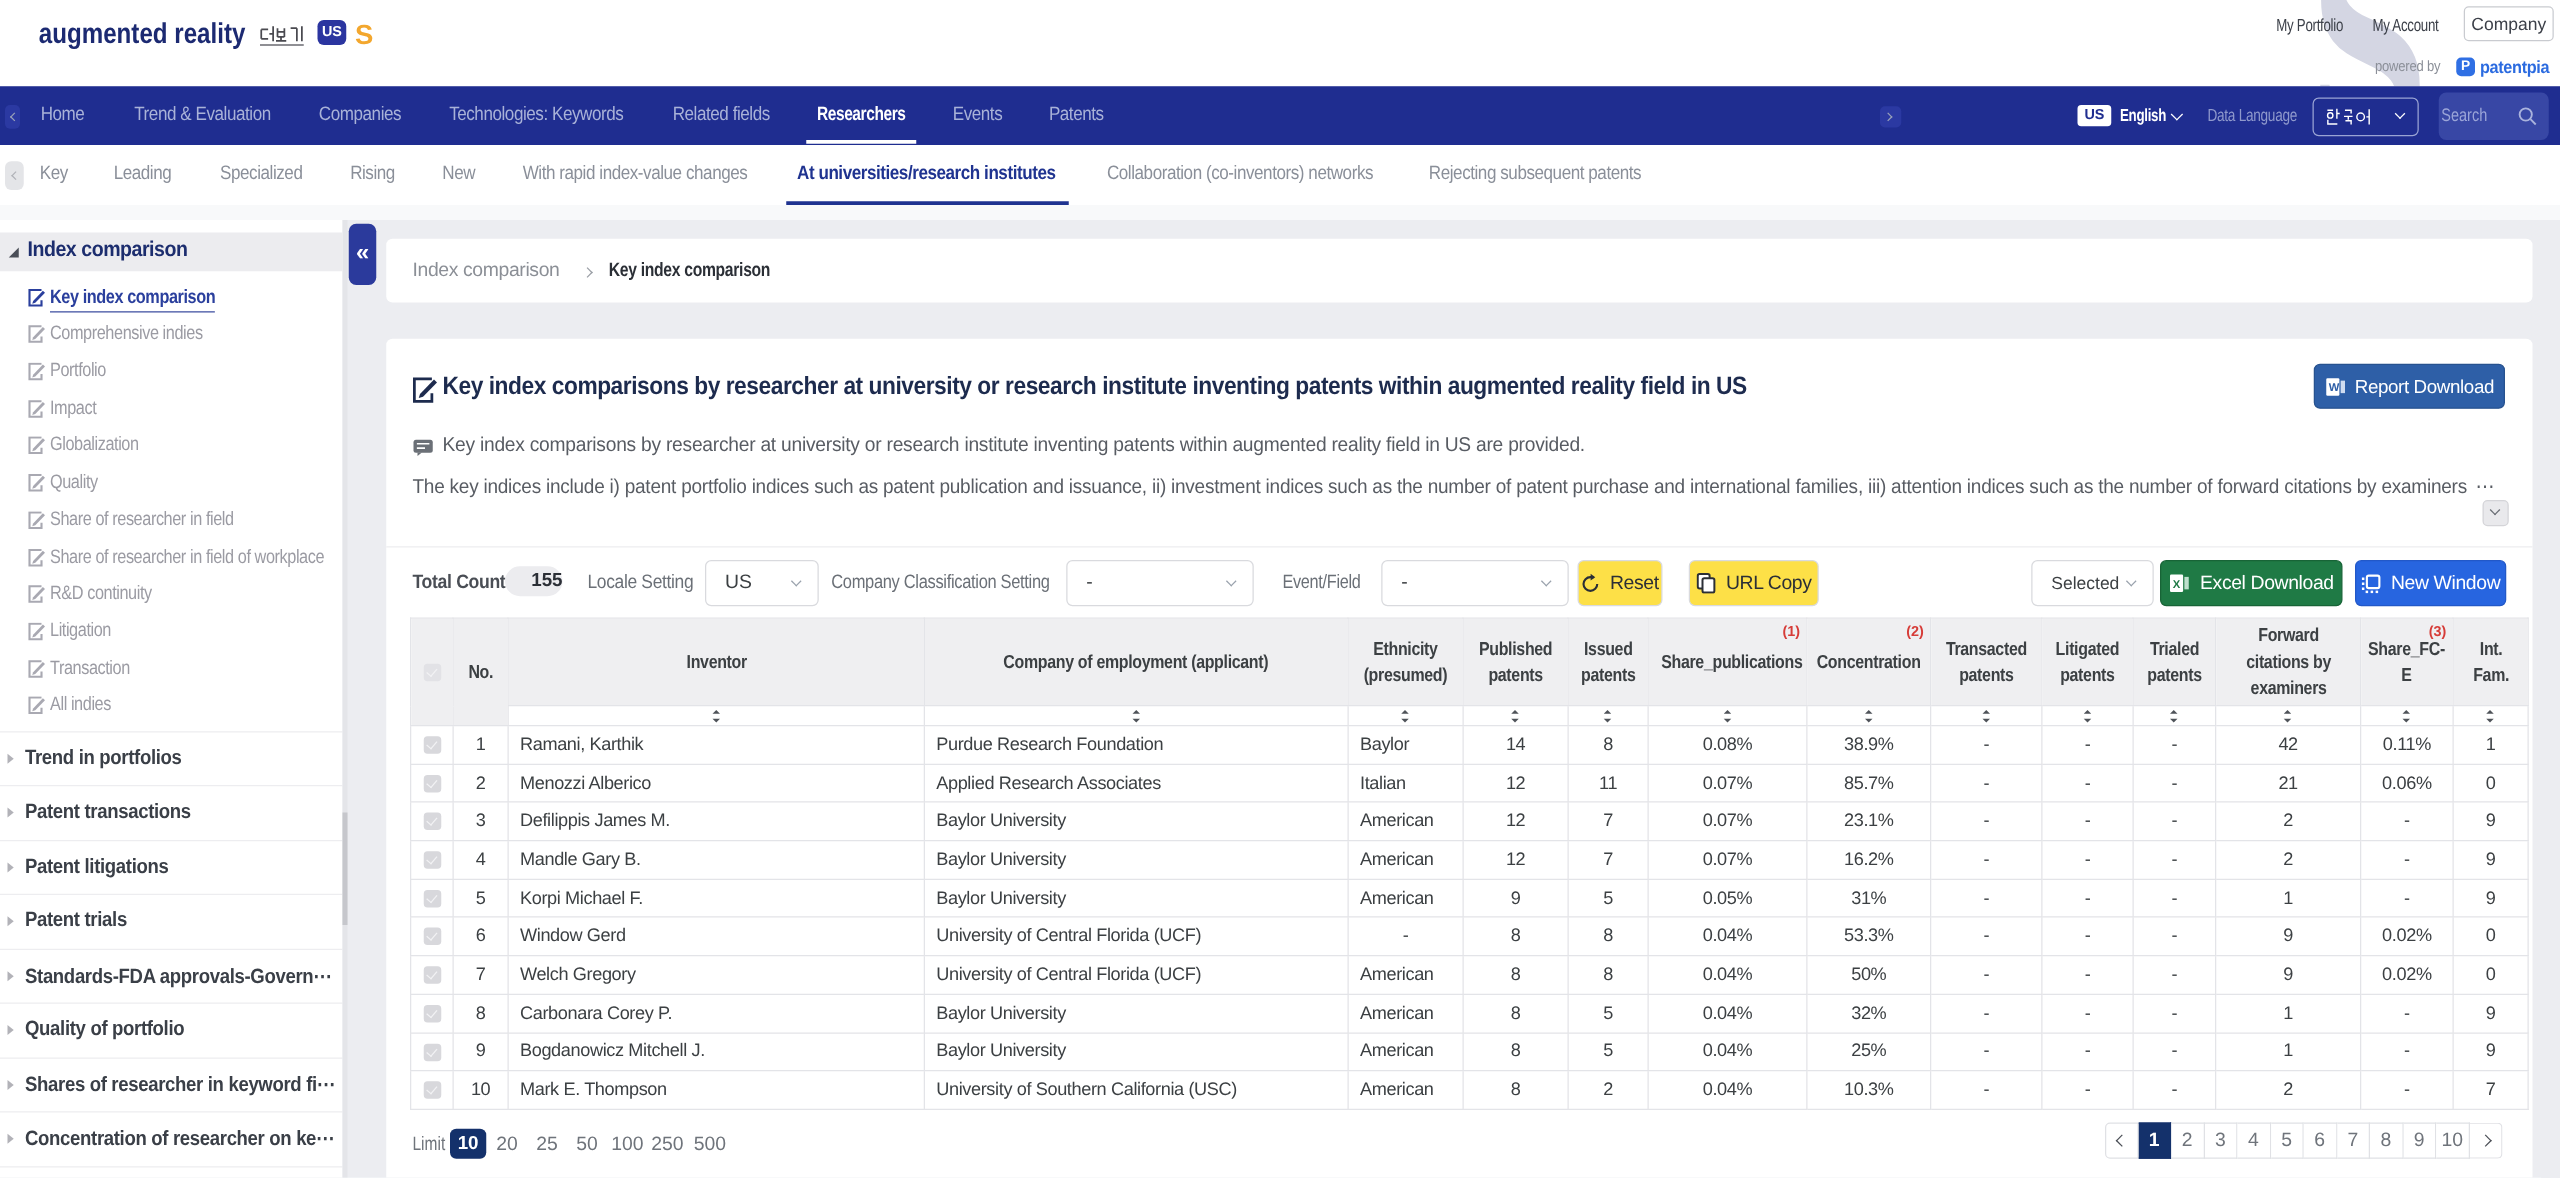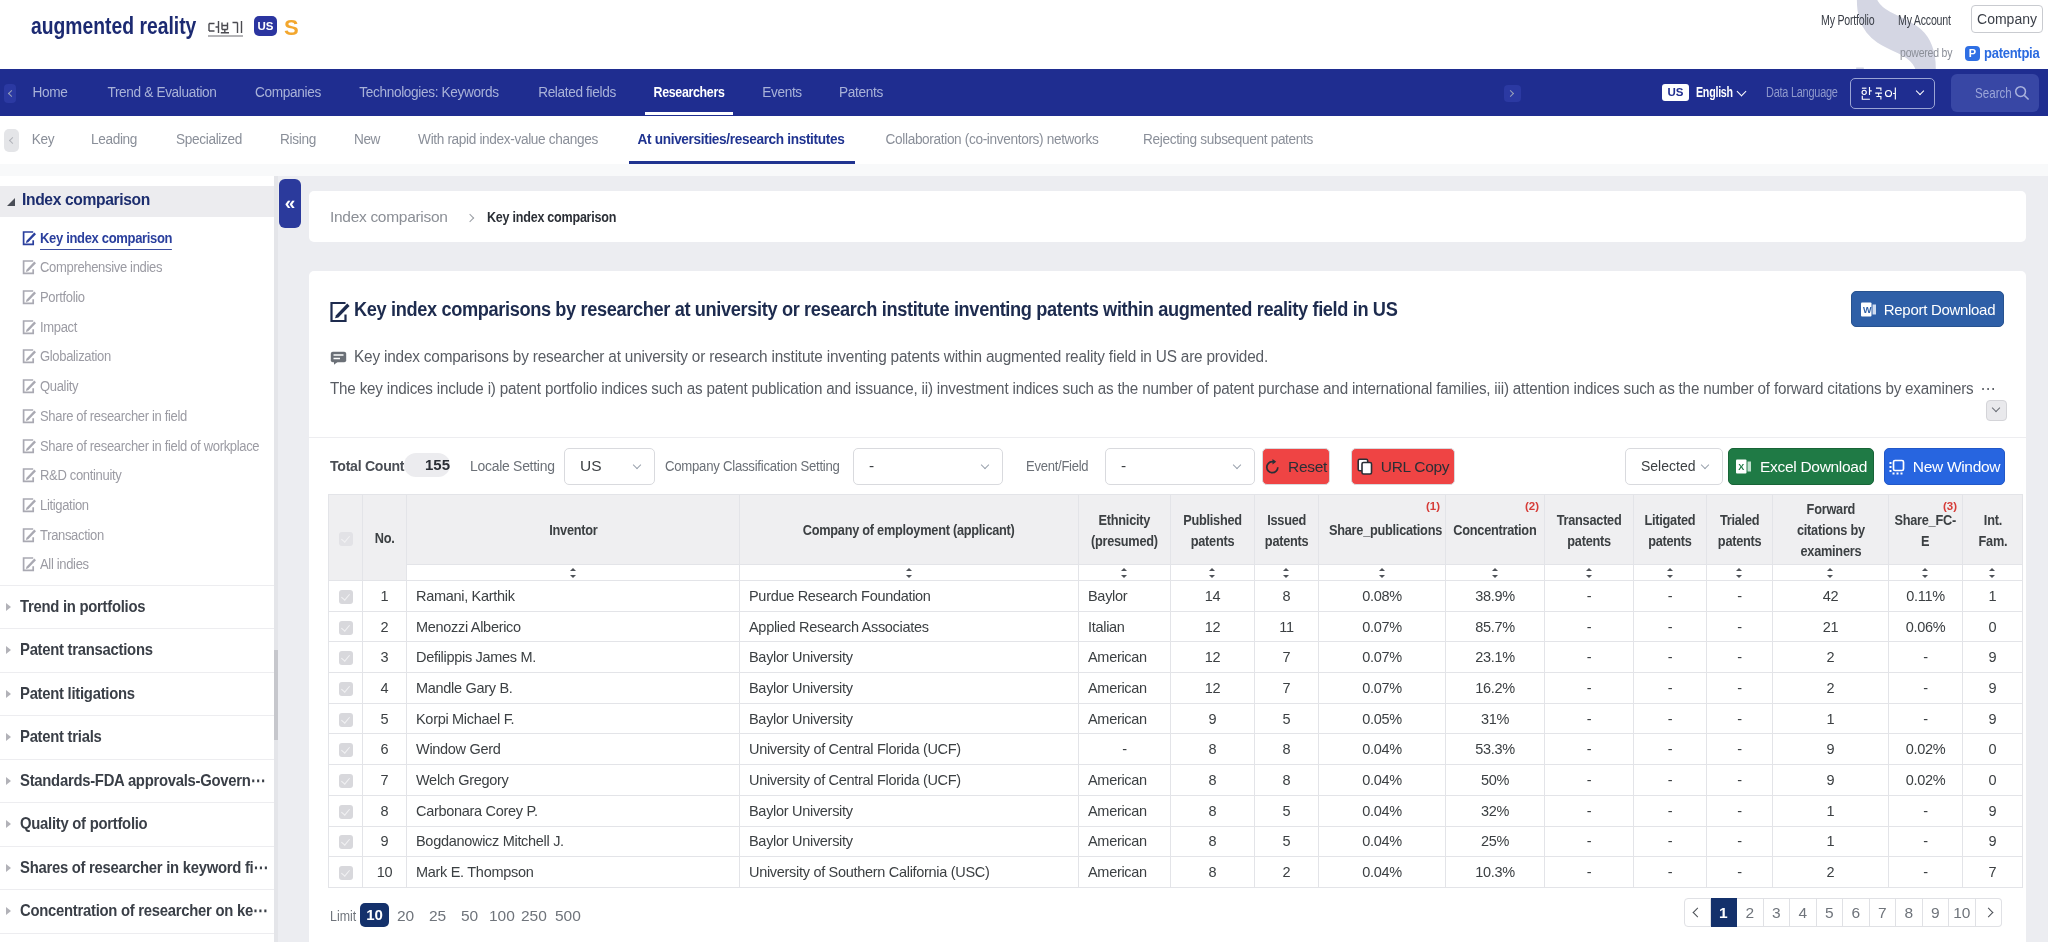--- a/index.html
+++ b/index.html
@@ -19,21 +19,21 @@
 #nav { position:absolute; left:0; top:69px; width:2048px; height:47px; background:#1f2d90; }
 .nc { position:absolute; top:0; height:47px; line-height:45px; font-size:15.5px; letter-spacing:-0.4px; color:#a9b2d8; white-space:nowrap; transform:translateX(-50%) scaleX(0.88); }
 .nc.on { color:#fff; font-weight:bold; transform:translateX(-50%) scaleX(0.80); }
 #nuline { position:absolute; left:645px; top:43px; width:88px; height:3px; background:#fff; }
 #navback { position:absolute; left:4px; top:84px; width:12px; height:19px; background:#2b39a2; border-radius:4px; z-index:5;}
 #navfwd { position:absolute; left:1504px; top:85px; width:17px; height:17px; background:#2b39a2; border-radius:4px; z-index:5;}
 #nav-us { position:absolute; left:1662px; top:84px; width:27px; height:17px; background:#fff; border-radius:3px; color:#202e90; font-weight:bold; font-size:11.5px; text-align:center; line-height:17px; z-index:5;}
 #nav-eng { position:absolute; left:1696px; top:84px; color:#fff; font-weight:bold; font-size:14px; letter-spacing:-0.3px; z-index:5; transform:scaleX(0.76); transform-origin:0 0;}
 #nav-datalang { position:absolute; left:1766px; top:84px; color:#8f99cc; font-size:14px; letter-spacing:-0.3px; z-index:5; transform:scaleX(0.78); transform-origin:0 0;}
 #nav-kr { position:absolute; left:1850px; top:78px; width:85px; height:31px; border:1px solid #9aa4d4; border-radius:5px; z-index:5; }
-#nav-search { position:absolute; left:1951px; top:74px; width:88px; height:38px; background:#3847a5; border-radius:6px; z-index:5; color:#9ba5d8; font-size:14.5px; line-height:38px; padding-left:24px;}
+#nav-search { position:absolute; left:1951px; top:74px; width:88px; height:38px; background:#3847a5; border-radius:6px; z-index:5; color:#9ba5d8; font-size:14.5px; line-height:38px; padding-left:2px;}
 
 #subnav { position:absolute; left:0; top:116px; width:2048px; height:48px; background:#fff; }
 .sc { position:absolute; top:0; height:48px; line-height:46px; font-size:15.5px; letter-spacing:-0.4px; color:#8a8f99; white-space:nowrap; transform:translateX(-50%) scaleX(0.88); }
 .sc.on { color:#1f3390; font-weight:bold; }
 #subuline { position:absolute; left:629px; top:45px; width:226px; height:3px; background:#1f3390; }
 #subback { position:absolute; left:4px; top:129px; width:15px; height:23px; background:#e4e5e8; border-radius:5px; z-index:5;}
 #strip { position:absolute; left:0; top:164px; width:2048px; height:12px; background:#f8f9fa; }
 
 #sidebar { position:absolute; left:0; top:176px; width:274px; height:766px; background:#fff; }
 #sb-scroll { position:absolute; left:274px; top:176px; width:4px; height:766px; background:#e4e5e9; }
@@ -56,21 +56,21 @@
 #cardtitle { position:absolute; left:45px; top:27px; font-size:20px; font-weight:bold; color:#1d2b4e; letter-spacing:-0.4px; white-space:nowrap; transform:scaleX(0.91); transform-origin:0 0;}
 #repbtn { position:absolute; left:1542px; top:20px; width:153px; height:36px; background:#2e5fa7; border:1px solid #27528f; border-radius:5px; color:#fff; font-size:15px; letter-spacing:-0.3px; display:flex; align-items:center; justify-content:center; gap:7px; }
 .desc { position:absolute; font-size:16px; color:#585c63; letter-spacing:-0.2px; white-space:nowrap; }
 #chevbtn { position:absolute; left:1677px; top:129px; width:21px; height:21px; background:#e9e9ec; border:1px solid #d4d4d8; border-radius:4px; }
 #tdiv { position:absolute; left:0px; top:166px; width:1717px; height:1px; background:#ededf0; }
 
 .tlabel { position:absolute; top:186px; font-size:15.5px; color:#6b7077; letter-spacing:-0.3px; white-space:nowrap;}
 .tsel { position:absolute; top:177px; height:37px; border:1px solid #d9dade; border-radius:5px; background:#fff; font-size:15.5px; color:#3c4043; }
 .tsel .v { position:absolute; left:15px; top:8px; }
 .tsel .ch { position:absolute; right:14px; top:13px; }
-.tbtn { position:absolute; top:177px; height:37px; border:1px solid #d9dade; border-radius:5px; background:#ef4444; font-size:15.5px; color:#2b2f36; letter-spacing:-0.3px; display:flex; align-items:center; justify-content:center; gap:8px; white-space:nowrap;}
+.tbtn { position:absolute; top:177px; height:37px; border:1px solid #d9dade; border-radius:5px; background:#fde047; font-size:15.5px; color:#2b2f36; letter-spacing:-0.3px; display:flex; align-items:center; justify-content:center; gap:8px; white-space:nowrap;}
 
 #tbl { position:absolute; left:19px; top:223px; border-collapse:collapse; table-layout:fixed; width:1695px; }
 #tbl td, #tbl th { border:1px solid #e3e4e8; overflow:hidden; white-space:nowrap; }
 #tbl thead th { background:#efeff1; font-size:15px; font-weight:bold; color:#3c4043; height:70px; position:relative; letter-spacing:-0.3px; line-height:21px;}
 #tbl thead th .hx { display:inline-block; transform:scaleX(0.85); }
 #tbl .sortrow td { height:16px; background:#fff; text-align:center; vertical-align:middle; line-height:0; font-size:0; }
 #tbl tbody td { height:30.7px; font-size:14.5px; color:#3c4043; text-align:center; letter-spacing:-0.3px;}
 #tbl tbody td.l { text-align:left; padding-left:9px; }
 .sup { position:absolute; top:1px; right:5px; color:#d63c38; font-size:11.5px; font-weight:bold; letter-spacing:0;}
 .cb { display:inline-block; width:14px; height:14px; background:#d8d8dc; border-radius:3px; position:relative; vertical-align:middle;}

